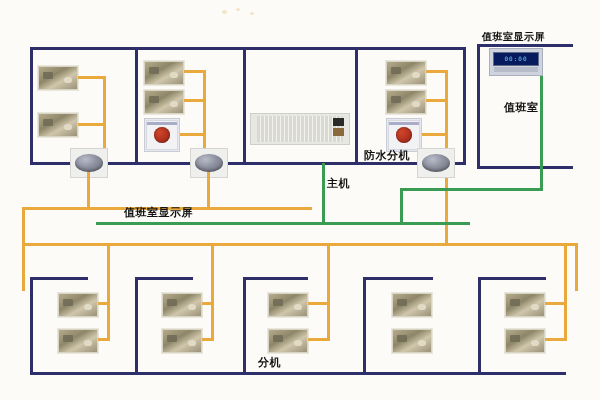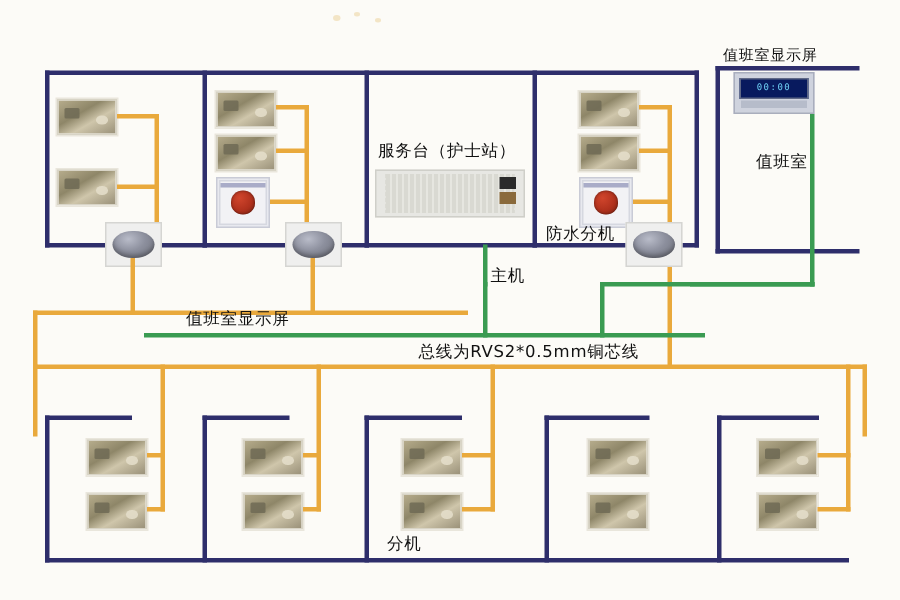--- a/index.html
+++ b/index.html
@@ -85,21 +85,21 @@
     background:
       repeating-linear-gradient(to right,#d9d9d2 0 3px,#f2f2ee 3px 4px),
       repeating-linear-gradient(to bottom,#cfcfc8 0 3px,#f4f4f0 3px 4px);
     opacity:.95;
   }
   .host .blk{position:absolute;right:5%;top:14%;width:11%;height:26%;background:#2a2a2a;}
   .host .brn{position:absolute;right:5%;top:48%;width:11%;height:24%;background:#8a6a3c;}
 
   
   .lab{
-    position:absolute;color:#111;font-weight:normal;white-space:nowrap;
+    position:absolute;color:#111;font-weight:bold;white-space:nowrap;
     font-family:"DejaVu Sans","Liberation Sans",sans-serif;
   }
   .lab.cn{letter-spacing:.5px;}
 
   .smudge{position:absolute;border-radius:50%;background:#e8c98a;opacity:.45;}
 </style>
 </head>
 <body>
 
 <div id="stage">
@@ -138,21 +138,20 @@
     <div class="plate">
       <div class="cap"></div>
       <div class="dot"></div>
     </div>
   </div>
   <div class="busline" style="left:184px;top:70px;width:22px;height:3px;"></div>
   <div class="busline" style="left:184px;top:99px;width:22px;height:3px;"></div>
   <div class="busline" style="left:180px;top:133px;width:26px;height:3px;"></div>
   <div class="busline" style="left:203px;top:70px;width:3px;height:102px;"></div>
 
-  <div class="lab cn" style="left:252px;top:93px;font-size:11px;">服务台（护士站）</div>
   <div class="dev host" style="left:250px;top:113px;width:100px;height:32px;">
     <div class="keys"></div>
     <div class="blk"></div>
     <div class="brn"></div>
   </div>
 
   <div class="dev ext" style="left:386px;top:61px;width:40px;height:24px;"></div>
   <div class="dev ext" style="left:386px;top:90px;width:40px;height:24px;"></div>
   <div class="dev callbtn" style="left:386px;top:118px;width:36px;height:34px;">
     <div class="plate">
@@ -204,21 +203,20 @@
   <div class="green" style="left:400px;top:188px;width:3px;height:37px;"></div>
 
   <div class="green" style="left:322px;top:163px;width:3px;height:28px;"></div>
 
   <div class="green" style="left:400px;top:188px;width:143px;height:3px;"></div>
   <div class="green" style="left:540px;top:76px;width:3px;height:115px;"></div>
   <div class="green" style="left:460px;top:188px;width:83px;height:3px;"></div>
 
   <div class="lab cn" style="left:327px;top:176px;font-size:11px;">主机</div>
   <div class="lab cn" style="left:124px;top:205px;font-size:11px;">值班室显示屏</div>
-  <div class="lab cn" style="left:279px;top:227px;font-size:11px;">总线为RVS2*0.5mm铜芯线</div>
 
   <div class="wall" style="left:30px;top:372px;width:536px;height:3px;"></div>
 
   <div class="wall" style="left:30px;top:277px;width:3px;height:98px;"></div>
   <div class="wall" style="left:30px;top:277px;width:58px;height:3px;"></div>
 
   <div class="wall" style="left:135px;top:277px;width:3px;height:98px;"></div>
   <div class="wall" style="left:135px;top:277px;width:58px;height:3px;"></div>
 
   <div class="wall" style="left:243px;top:277px;width:3px;height:98px;"></div>

